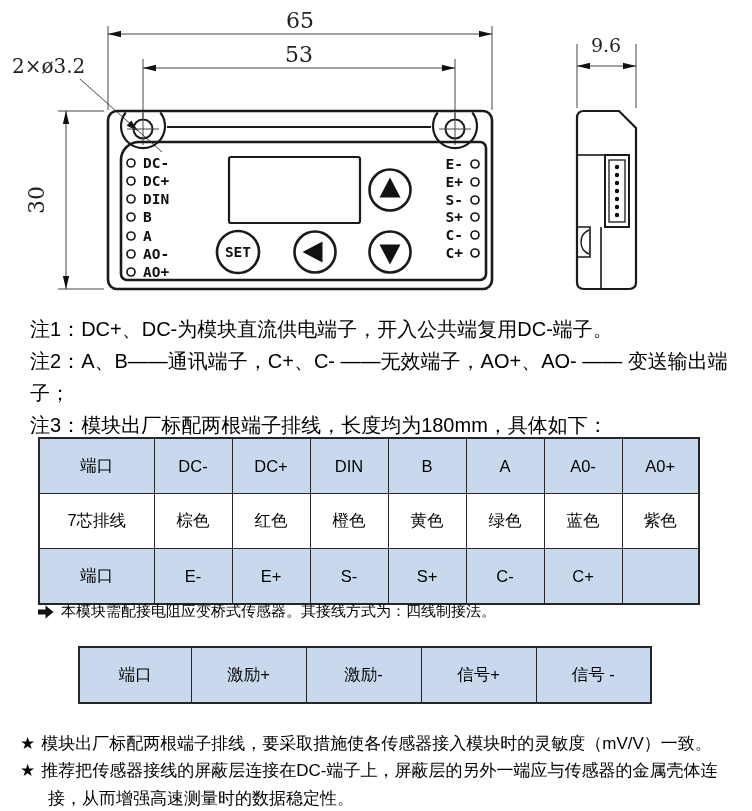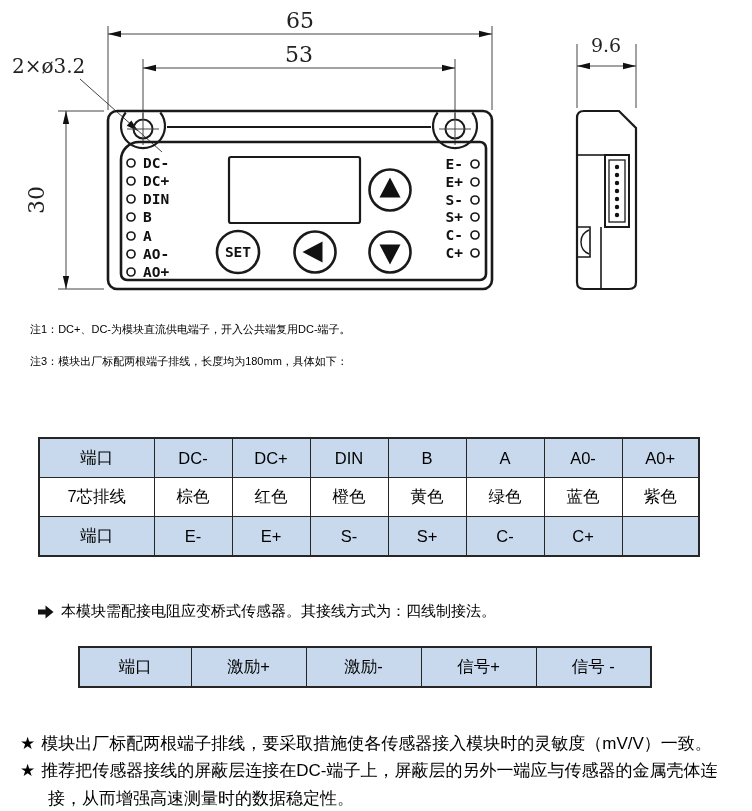--- a/index.html
+++ b/index.html
@@ -9,26 +9,26 @@
 
   
   .drawing { position:absolute; top:0; left:0; }
   .drawing .stroke { stroke:#1a1a1a; fill:none; }
   .drawing .thin   { stroke:#444; stroke-width:1; fill:none; }
   .drawing .fill   { fill:#111; stroke:none; }
   .cad-text { font-family:"DejaVu Serif","Liberation Serif",serif; fill:#222; }
   .term-text { font-family:"DejaVu Sans Mono","Liberation Mono",monospace; font-weight:bold; fill:#111; }
 
   
-  .notes { position:absolute; top:313px; left:30px; right:6px; font-size:11px; line-height:32px; color:#000; }
+  .notes { position:absolute; top:313px; left:30px; right:6px; font-size:20px; line-height:32px; color:#000; }
   .note-cont { padding-left:36px; }
 
   
   table { border-collapse:collapse; position:absolute; table-layout:fixed; border:2px solid #262626; background:#fff; }
-  td { border:1.5px solid #262626; text-align:center; vertical-align:middle; font-size:16.5px; padding:8px; overflow:hidden; white-space:nowrap; }
+  td { border:1.5px solid #262626; text-align:center; vertical-align:middle; font-size:16.5px; padding:16px; overflow:hidden; white-space:nowrap; }
   tr.hdr td { background:var(--table_header_bg,#c9d9ed); }
   .t1 { top:437px; left:38px; width:660px; }
   .t1 td { height:34.5px; }
   .t2 { top:646px; left:78px; width:572px; }
   .t2 td { height:36px; }
 
   
   .arrow-line { position:absolute; top:602px; left:38px; font-size:15px; display:flex; align-items:center; gap:7px; }
   .fn { position:absolute; left:20px; font-size:17px; line-height:28px; }
   .fn1 { top:730px; width:728px; }
@@ -174,20 +174,21 @@
 
       <g>
         <path class="stroke" d="M 577 227 H 590 V 257 H 577" stroke-width="1.6"></path>
         <path class="stroke" d="M 589 230 A 13 13 0 0 0 589 254" stroke-width="1.4"></path>
       </g>
     </g>
   </svg>
 
   <div class="notes">
     <div><span>注1：</span><span>DC+、DC-为模块直流供电端子，开入公共端复用DC-端子。</span></div>
+    <div><span>注2：</span><span>A、B——通讯端子，C+、C- ——无效端子，AO+、AO- —— 变送输出端子；</span></div>
     <div><span>注3：</span><span>模块出厂标配两根端子排线，长度均为180mm，具体如下：</span></div>
   </div>
 
   <table class="t1">
     <colgroup>
       <col style="width:115px">
         <col style="width:78px">
         <col style="width:78px">
         <col style="width:78px">
       <col style="width:78px">

